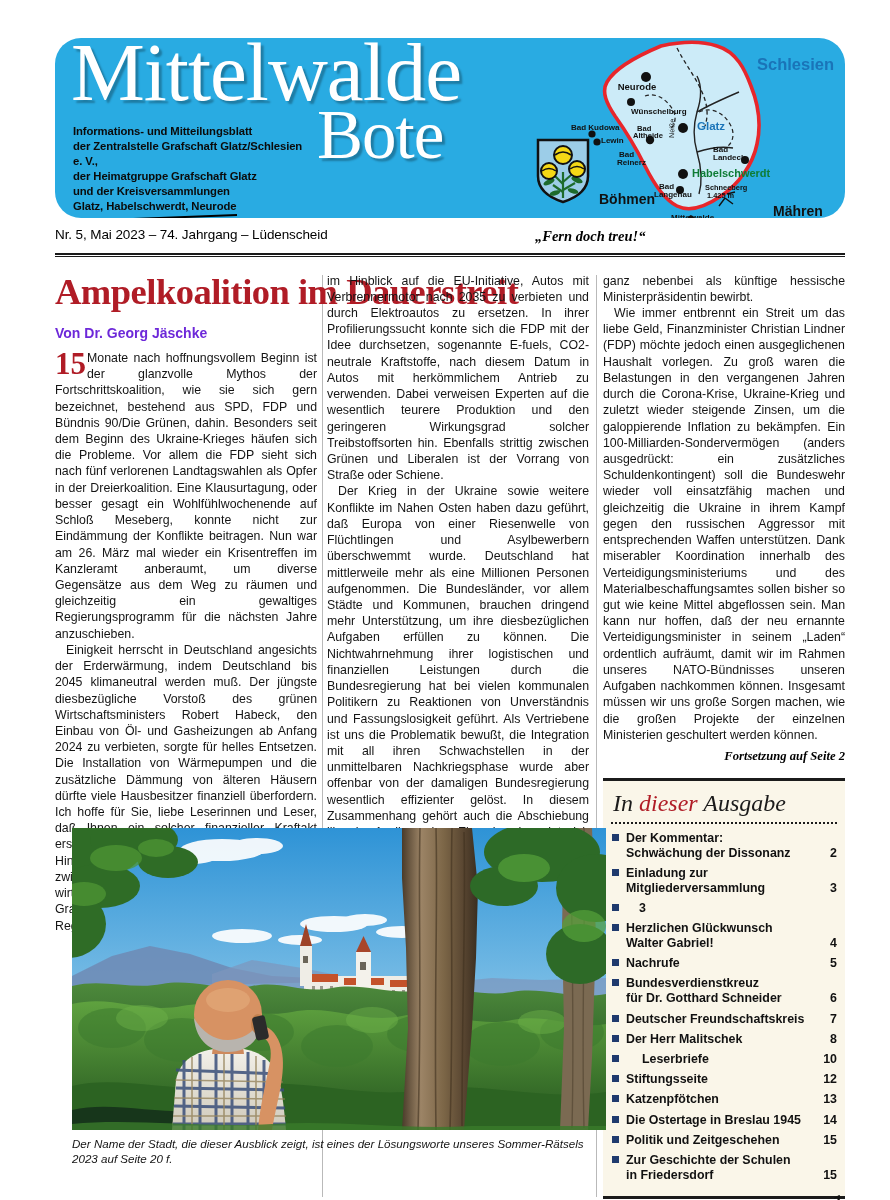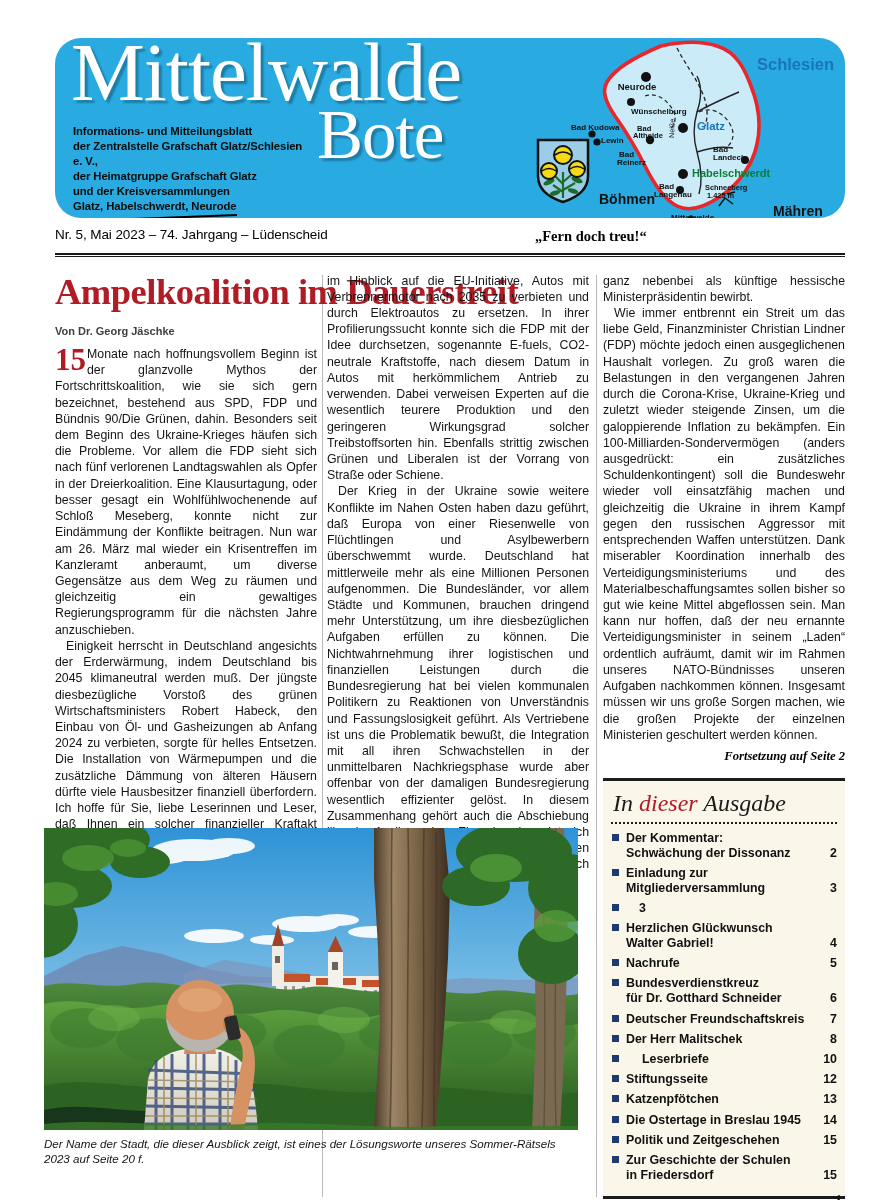--- a/index.html
+++ b/index.html
@@ -70,21 +70,21 @@
     position:relative;
     height: 26px;
   }
   .infobar .issue {
     position:absolute; left:0; top:0;
     font-size: 13.5px; color:#000; font-weight:500; letter-spacing:-0.1px;
   }
   .infobar .motto {
     position:absolute; left:480px; top:1px;
     font-family:"Liberation Serif", serif;
-    font-weight:700; font-size:14.5px; color:#000;
+    font-style: italic; font-weight:700; font-size:14.5px; color:#000;
   }
   .rule-double {
     margin: 0 45px 0 55px;
     border-top: 2.6px solid #1a1a1a;
     border-bottom: 1px solid #1a1a1a;
     height: 3.6px;
   }
 
   
   .content {
@@ -100,21 +100,21 @@
     font-family: "Liberation Serif", serif;
     font-weight: 700;
     color: #B01C26;
     font-size: 36.5px;
     letter-spacing: -0.5px;
     line-height: 1.05;
     margin: 0 0 14px 0;
     white-space: nowrap;
   }
   .byline {
-    font-size: 11px; font-weight: 700; color:#404040;
+    font-size: 14px; font-weight: 700; color:#6d28d9;
     margin-bottom: 9px;
   }
   .bodytext {
     font-size: 12.35px;
     line-height: 1.315;
     text-align: justify;
     color:#141414;
     hyphens: auto;
     -webkit-hyphens:auto;
   }
@@ -422,21 +422,21 @@
               <span class="toc-bullet" style="background: rgb(31, 58, 110);"></span>
               <span class="toc-label" style="white-space: pre-line;">Zur Geschichte der Schulen
 in Friedersdorf</span>
               <span class="toc-page">15</span>
             </li>
           </ul>
       </div>
     </div>
   </div>
 
-  <div style="position:absolute; left:44px; top:790px;">
+  <div style="position:absolute; left:72px; top:790px;">
     <div class="photo">
       <svg viewBox="0 0 534 302" width="534" height="302">
         <defs>
           <linearGradient id="sky" x1="0" y1="0" x2="0" y2="1">
             <stop offset="0%" stop-color="#2E93D6"></stop>
             <stop offset="70%" stop-color="#8FC9EA"></stop>
             <stop offset="100%" stop-color="#C9E4F3"></stop>
           </linearGradient>
           <linearGradient id="farforest" x1="0" y1="0" x2="0" y2="1">
             <stop offset="0%" stop-color="#4E8A3C"></stop>

